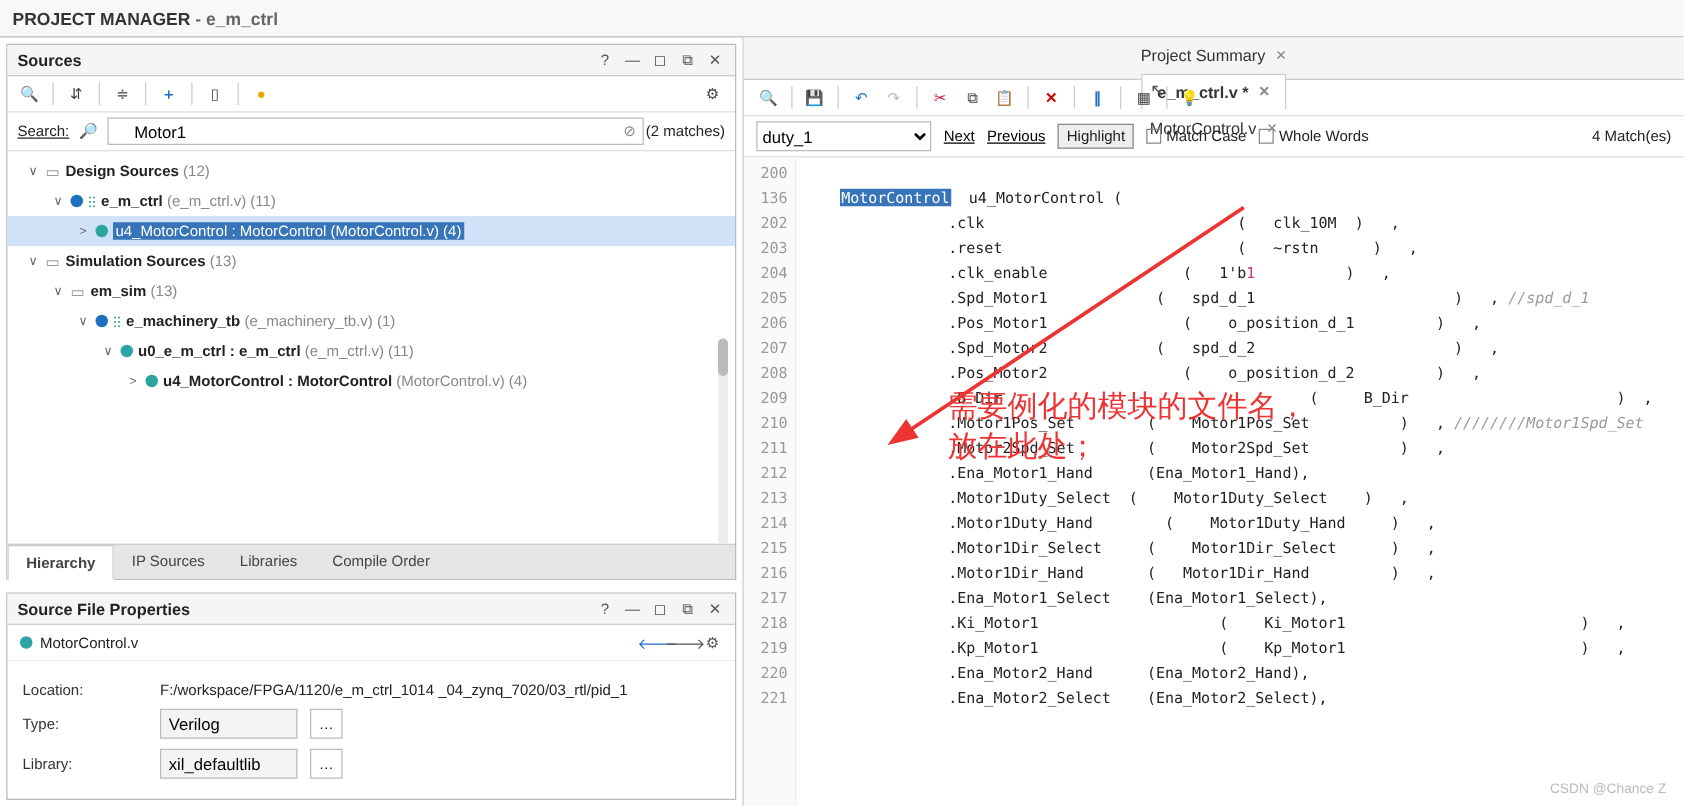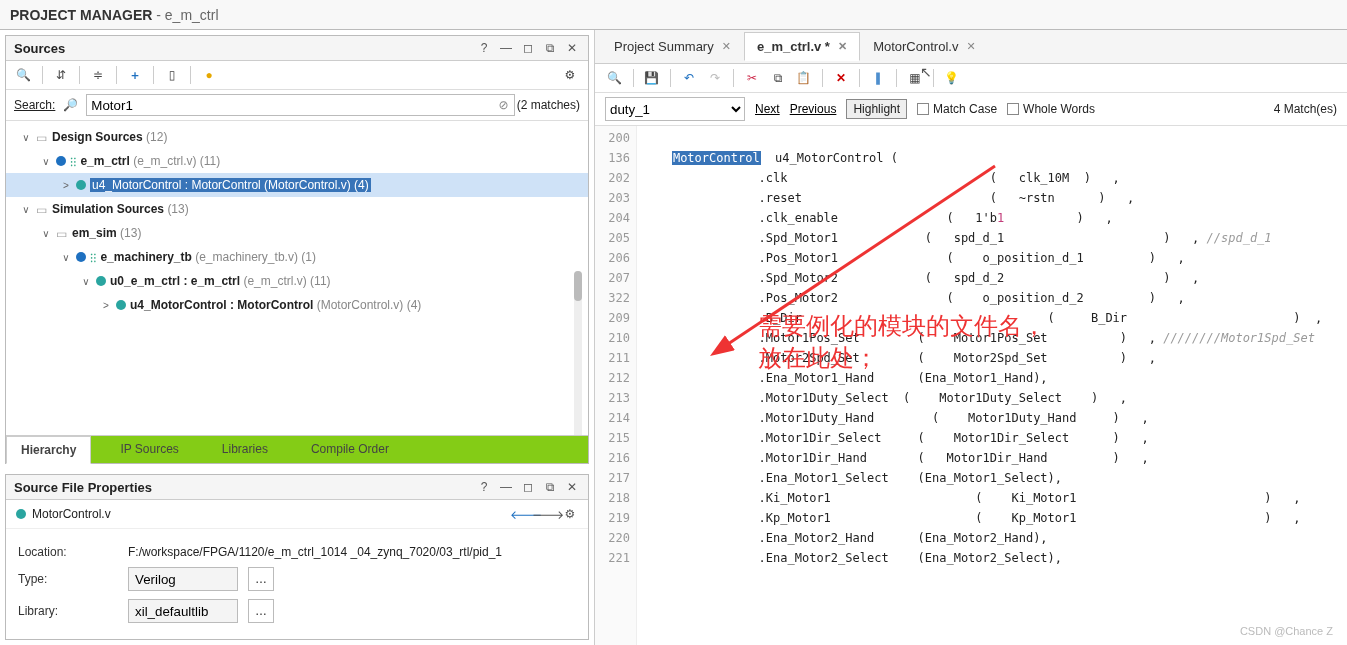--- a/index.html
+++ b/index.html
@@ -1,63 +1,63 @@
 <!DOCTYPE html>
 <html><head>
 <meta charset="utf-8">
 <style>
   html,body{margin:0;padding:0;font-family:"Segoe UI",Arial,sans-serif;font-size:12px;color:#222;background:#fff;}
   *{box-sizing:border-box;}
   .app{width:1347px;height:645px;position:relative;background:#fff;}
   .pm-bar{height:30px;line-height:30px;padding:0 10px;font-size:14px;font-weight:700;border-bottom:1px solid #bbb;background:#f8f8f8;color:#333;}
-  .pm-bar span.light{font-weight:400;color:#666;}
+  .pm-bar span.light{font-weight:700;color:#666;}
   .columns{display:flex;height:615px;}
   .left-col{width:595px;display:flex;flex-direction:column;border-right:1px solid #ccc;}
   .left-col > .panel{border:1px solid #bbb;margin:5px;background:#fff;display:flex;flex-direction:column;}
   .panel.sources{height:480px;}
   .panel.props{flex:1;}
   .panel-hdr{display:flex;align-items:center;justify-content:space-between;padding:4px 8px;border-bottom:1px solid #ccc;background:#f5f5f5;}
   .panel-hdr .title{font-weight:700;font-size:13px;color:#222;}
   .panel-hdr .tools{display:flex;gap:6px;align-items:center;}
   .ico{width:16px;height:16px;display:inline-flex;align-items:center;justify-content:center;color:#555;cursor:pointer;font-size:12px;}
   .toolbar-row{display:flex;align-items:center;gap:6px;padding:4px 8px;border-bottom:1px solid #ddd;}
   .tb-sep{width:1px;height:18px;background:#ccc;margin:0 2px;}
   .tb-btn{width:20px;height:20px;display:flex;align-items:center;justify-content:center;color:#444;cursor:pointer;border-radius:2px;}
   .search-row{display:flex;align-items:center;gap:8px;padding:4px 8px;border-bottom:1px solid #ddd;}
   .search-row label{text-decoration:underline;}
-  .search-row input{flex:1;height:22px;padding:2px 4px;border:1px solid #bbb;}
+  .search-row input{flex:1;height:22px;padding:2px 20px;border:1px solid #bbb;}
   .search-row .clear{margin-left:-24px;color:#888;cursor:pointer;}
   .tree{flex:1;overflow:auto;padding:4px 0;}
   .tree-row{display:flex;align-items:center;gap:4px;height:24px;padding:0 10px;cursor:default;}
   .tree-row.selected{background:#cfe2f7;}
   .indent{display:inline-block;}
   .twisty{width:12px;text-align:center;color:#666;cursor:pointer;font-size:10px;}
   .dot{width:10px;height:10px;border-radius:50%;display:inline-block;}
   .dot.blue{background:#1e70c0;}
   .dot.teal{background:#2aa5a0;}
   .fold{width:12px;height:12px;display:inline-block;color:#999;}
   .tree-row .label{white-space:nowrap;}
   .tree-row .sel-text{background:#3874b8;color:#fff;padding:0 2px;}
   .muted{color:#888;}
   .tree-scroll{position:absolute;right:6px;top:150px;width:8px;height:200px;background:#eee;border-radius:4px;}
   .tree-scroll .thumb{position:absolute;top:0;width:8px;height:30px;background:#bbb;border-radius:4px;}
-  .bottom-tabs{display:flex;border-top:1px solid #ccc;background:#84cc16;gap:15px;}
+  .bottom-tabs{display:flex;border-top:1px solid #ccc;background:#e5e5e5;}
   .bottom-tabs .btab{padding:6px 14px;cursor:pointer;color:#444;}
   .bottom-tabs .btab.active{background:#fff;border:1px solid #ccc;border-bottom:1px solid #fff;font-weight:700;margin-bottom:-1px;}
   .prop-body{padding:8px 12px;flex:1;overflow:hidden;}
   .prop-file{display:flex;align-items:center;gap:6px;padding:6px 10px;border-bottom:1px solid #eee;}
   .prop-file .arrows{margin-left:auto;display:flex;gap:6px;}
   .prop-row{display:flex;align-items:center;gap:10px;margin:8px 0;}
   .prop-row .plabel{width:100px;color:#333;}
   .prop-row input[type=text]{height:24px;padding:2px 6px;border:1px solid #bbb;background:#f4f4f4;width:110px;}
   .prop-row .dots{width:26px;height:24px;border:1px solid #bbb;display:flex;align-items:center;justify-content:center;cursor:pointer;}
   .prop-row .long{flex:1;white-space:nowrap;overflow:hidden;}
 
   .right-col{flex:1;display:flex;flex-direction:column;}
-  .tabs-row{display:flex;align-items:center;height:34px;border-bottom:1px solid #ccc;background:#f5f5f5;padding:0 6px;}
+  .tabs-row{display:flex;align-items:center;height:34px;border-bottom:1px solid #ccc;background:#f5f5f5;padding:0 6px;flex-direction:column;}
   .etab{display:flex;align-items:center;gap:8px;padding:6px 12px;border:1px solid transparent;cursor:pointer;color:#333;font-size:13px;}
   .etab.active{background:#fff;border:1px solid #ccc;border-bottom:1px solid #fff;font-weight:700;}
   .etab .close{color:#888;font-size:11px;}
   .path-row{padding:6px 10px;color:#333;font-size:12px;border-bottom:1px solid #ddd;}
   .editor-toolbar{display:flex;align-items:center;gap:6px;padding:4px 10px;border-bottom:1px solid #ddd;}
   .find-row{display:flex;align-items:center;gap:10px;padding:4px 10px;border-bottom:1px solid #ddd;flex-wrap:nowrap;}
   .find-row select{height:24px;width:140px;border:1px solid #bbb;background:#fff;}
   .find-row .link{color:#000000;text-decoration:underline;cursor:pointer;}
   .find-row .hl{border:1px solid #888;padding:2px 6px;background:#eee;}
   .find-row .chk{display:flex;align-items:center;gap:4px;}
@@ -286,21 +286,21 @@
       <div class="editor">
         <div class="gutter" id="gutter">
             <div class="gl">200</div>
             <div class="gl">136</div>
             <div class="gl">202</div>
             <div class="gl">203</div>
             <div class="gl">204</div>
             <div class="gl">205</div>
             <div class="gl">206</div>
             <div class="gl">207</div>
-            <div class="gl">322</div>
+            <div class="gl">208</div>
             <div class="gl">209</div>
             <div class="gl">210</div>
             <div class="gl">211</div>
             <div class="gl">212</div>
             <div class="gl">213</div>
             <div class="gl">214</div>
             <div class="gl">215</div>
             <div class="gl">216</div>
             <div class="gl">217</div>
             <div class="gl">218</div>

